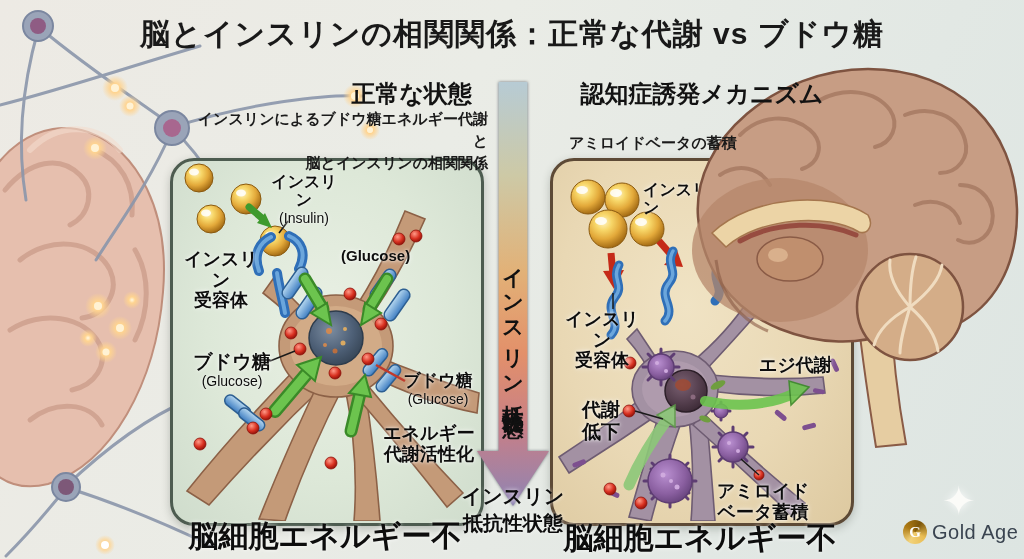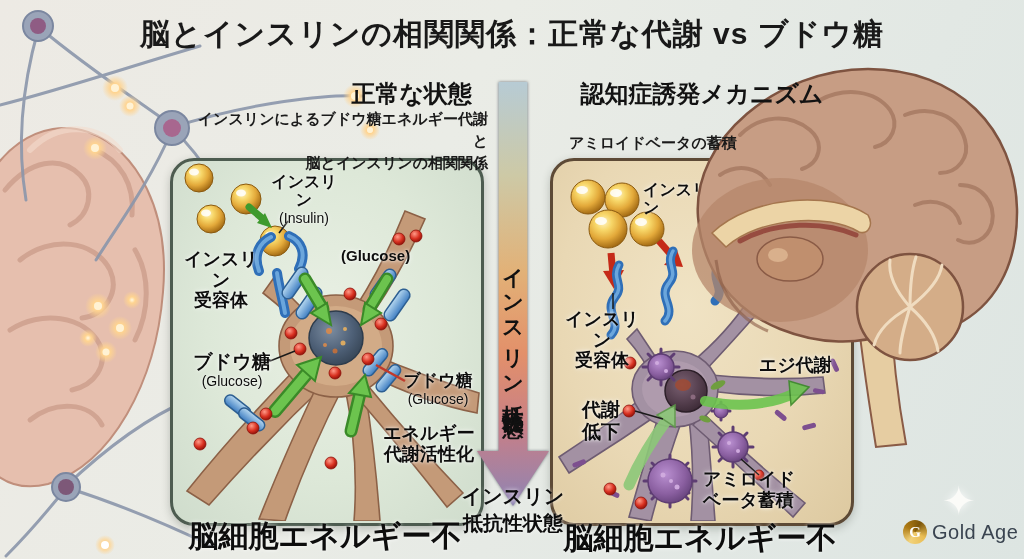--- a/index.html
+++ b/index.html
@@ -449,21 +449,21 @@
     <div class="lbl" style="left:90px;top:20px;width:70px;font-size:16px;">インスリン</div>
     <div class="lbl" style="left:6px;top:148px;width:86px;font-size:18px;text-align:center;">
       <span>インスリン</span><br>
       <span>受容体</span>
     </div>
     <div class="lbl" style="left:206px;top:194px;width:84px;font-size:18px;">エジ代謝</div>
     <div class="lbl" style="left:22px;top:238px;width:52px;font-size:19px;text-align:center;">
       <span>代謝</span><br>
       <span>低下</span>
     </div>
-    <div class="lbl" style="left:150px;top:308px;width:120px;font-size:18px;text-align:left;">
+    <div class="lbl" style="left:150px;top:320px;width:120px;font-size:18px;text-align:center;">
       <span>アミロイド</span><br>
       <span>ベータ蓄積</span>
     </div>
   </div>
 
   <div id="v-arrow" class="abs">
     <div class="shape"></div>
   </div>
   <div id="v-arrow-text" class="abs">インスリン抵抗性状態</div>
 

